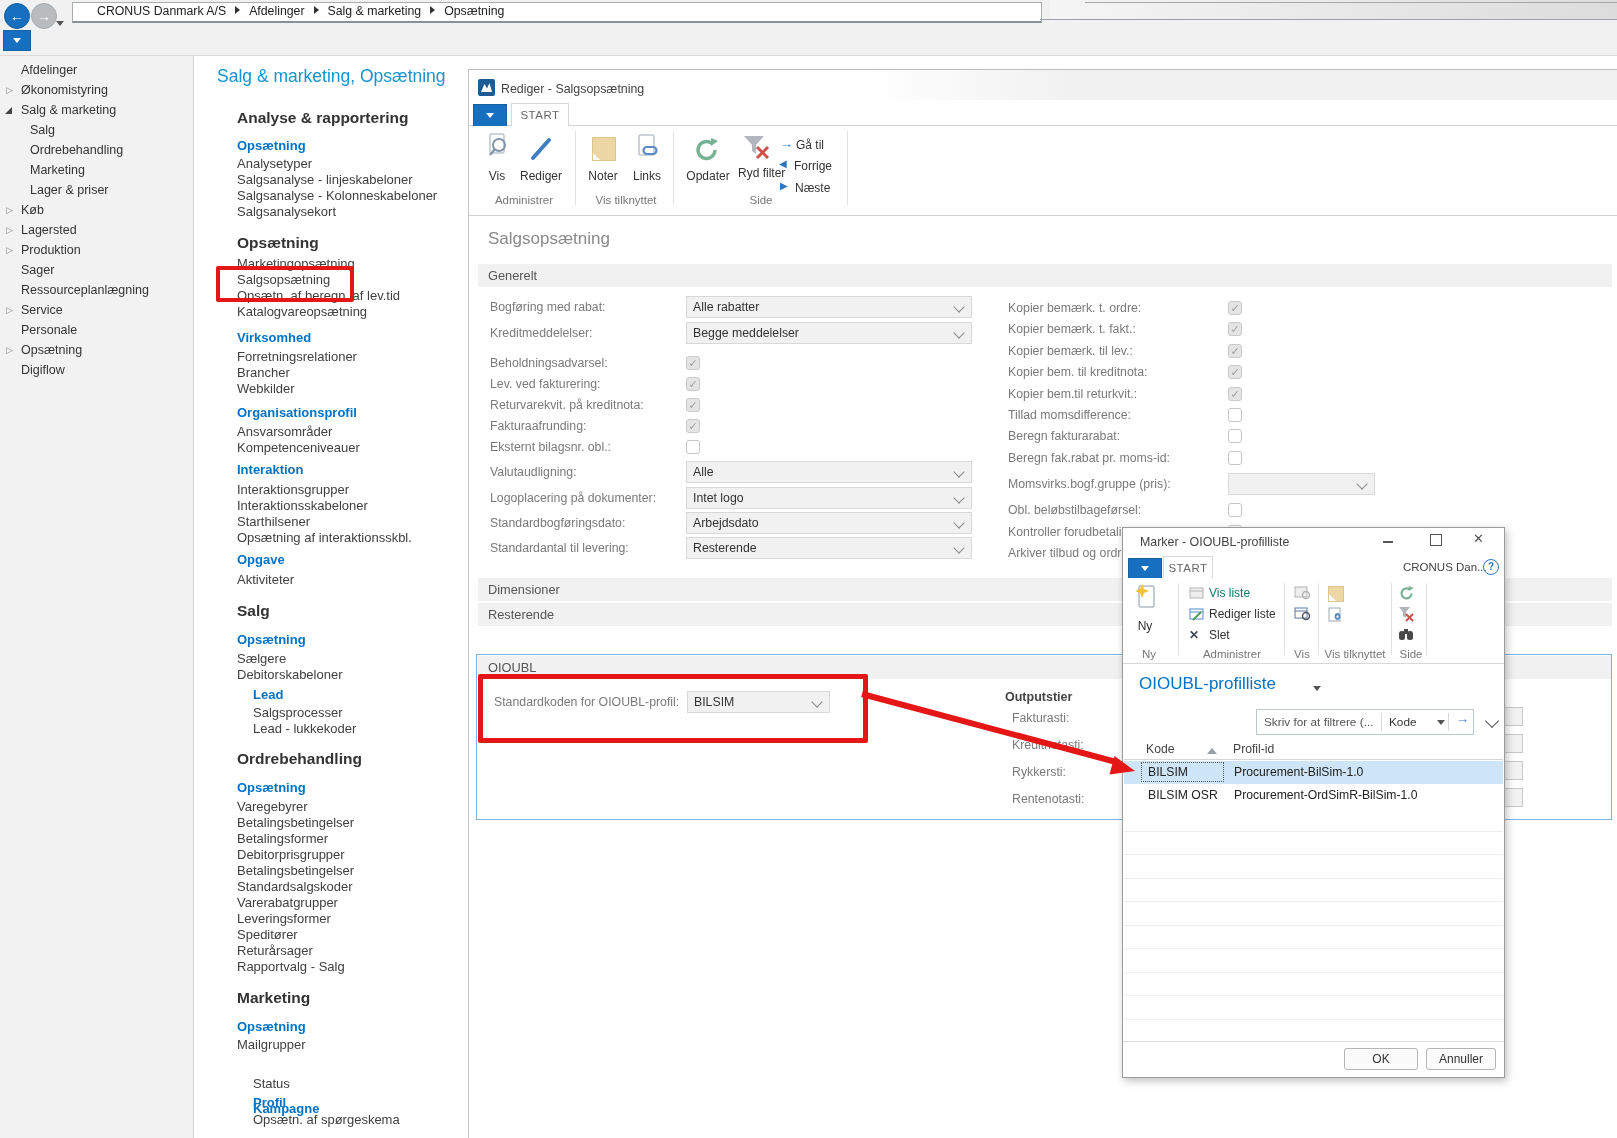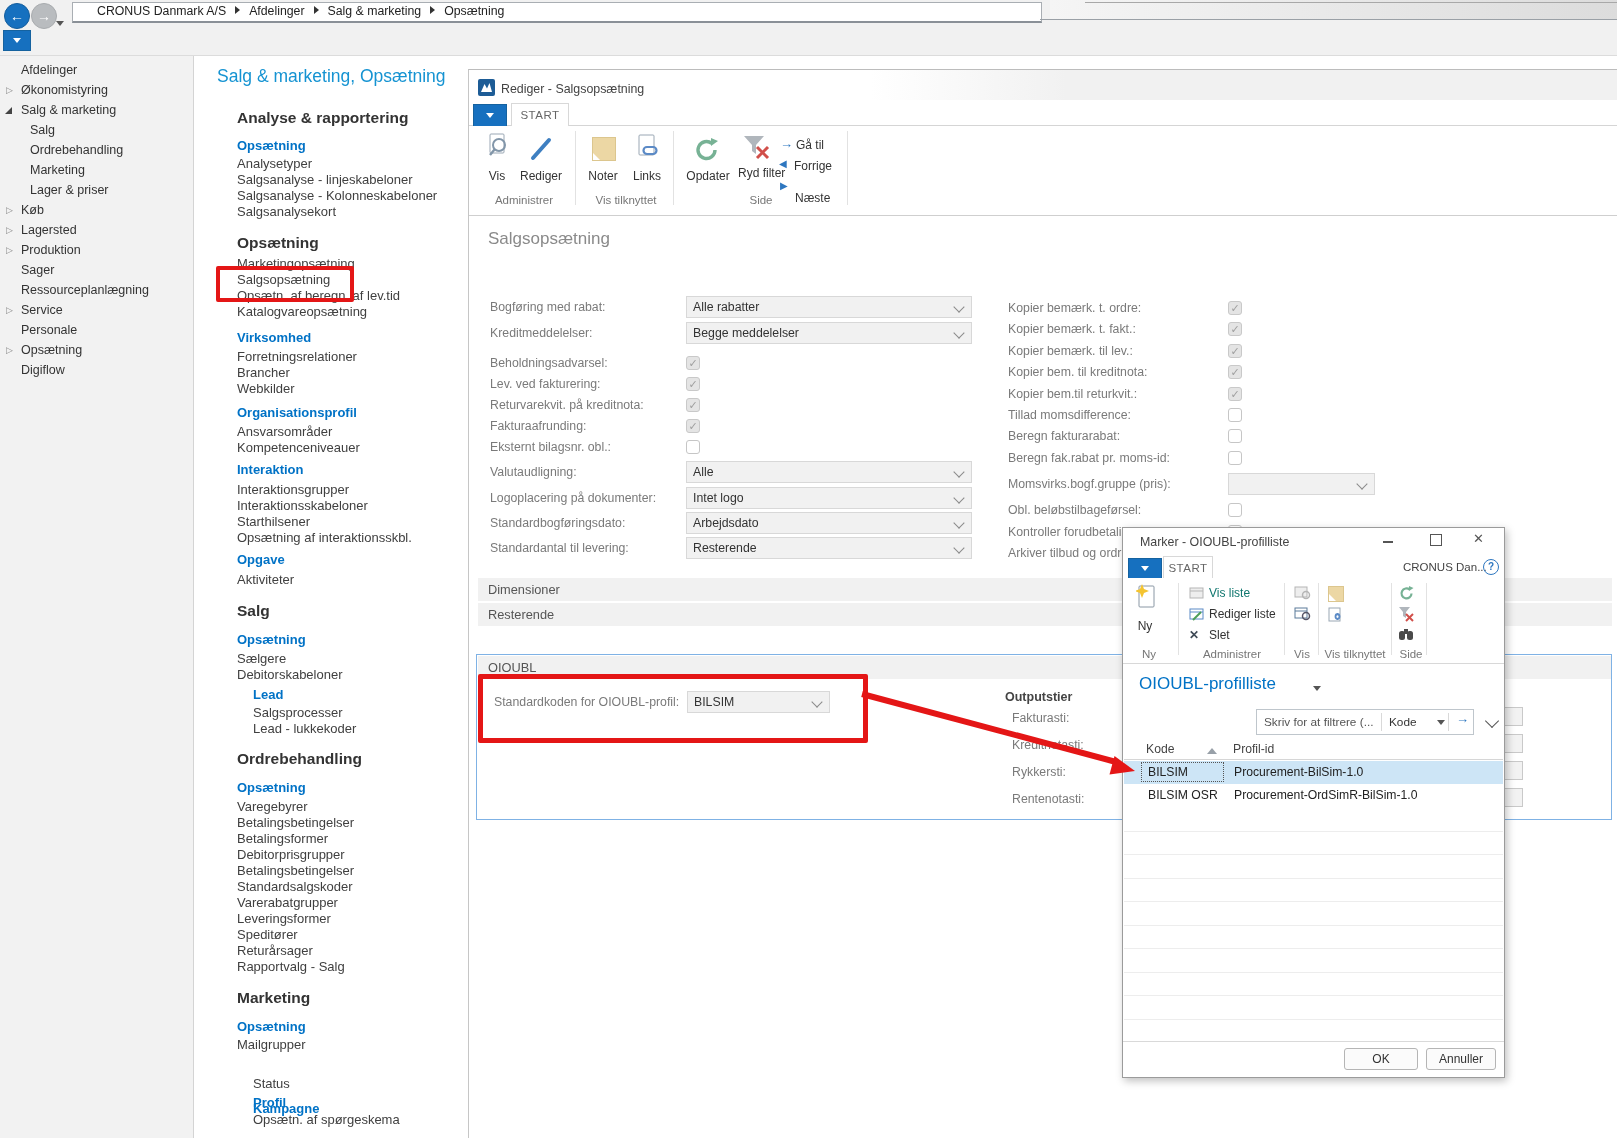--- a/index.html
+++ b/index.html
@@ -224,28 +224,29 @@
         <line x1="26" y1="13" x2="15" y2="24" stroke="#d14f4a" stroke-width="3"></line>
       </svg>
   </div>
   <div class="ribbon-label" style="left:738px;top:168px;width:38px;text-align:center;line-height:11px">Ryd filter</div>
 
   <div class="abs" style="left:780px;top:136px;font-size:13px;color:#2e77c0;font-weight:bold">→</div>
   <div class="ribbon-label" style="left:796px;top:138px">Gå til</div>
   <div class="abs" style="left:779px;top:158px;font-size:10px;color:#2e77c0">◀</div>
   <div class="ribbon-label" style="left:794px;top:159px">Forrige</div>
   <div class="abs" style="left:780px;top:180px;font-size:10px;color:#2e77c0">▶</div>
-  <div class="ribbon-label" style="left:795px;top:191px">Næste</div>
+  <div class="ribbon-label" style="left:795px;top:181px">Næste</div>
   <div class="vsep" style="left:847px;top:131px;height:74px"></div>
 
   <div class="group-label" style="left:468px;top:194px;width:112px">Administrer</div>
   <div class="group-label" style="left:580px;top:194px;width:92px">Vis tilknyttet</div>
   <div class="group-label" style="left:676px;top:194px;width:170px">Side</div>
 
   <div class="abs" style="left:488px;top:229px;font-size:17px;color:#8a8a8a">Salgsopsætning</div>
+  <div class="abs band" style="left:478px;top:264px;width:1134px">Generelt</div>
   <div id="form-rows">
       <div class="flabel" style="left:490px;top:300px">Bogføring med rabat:</div>
       <div class="dd" style="left:686px;top:296px;width:286px">
         <span class="val">Alle rabatter</span>
         <span class="chev" style="right:8px;top:6px"></span>
       </div>
       <div class="flabel" style="left:490px;top:326px">Kreditmeddelelser:</div>
       <div class="dd" style="left:686px;top:322px;width:286px">
         <span class="val">Begge meddelelser</span>
         <span class="chev" style="right:8px;top:6px"></span>

